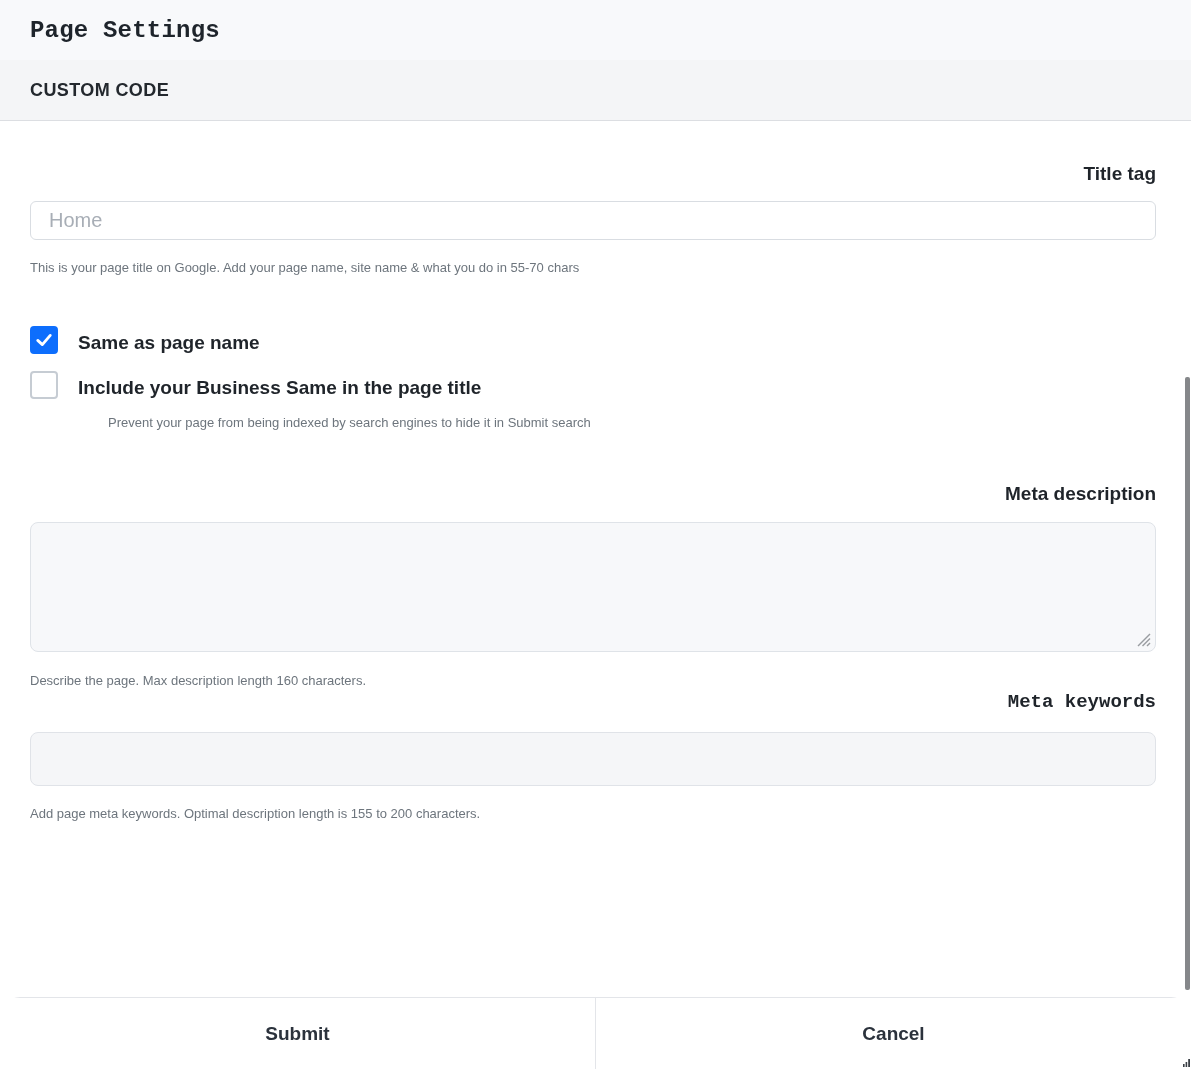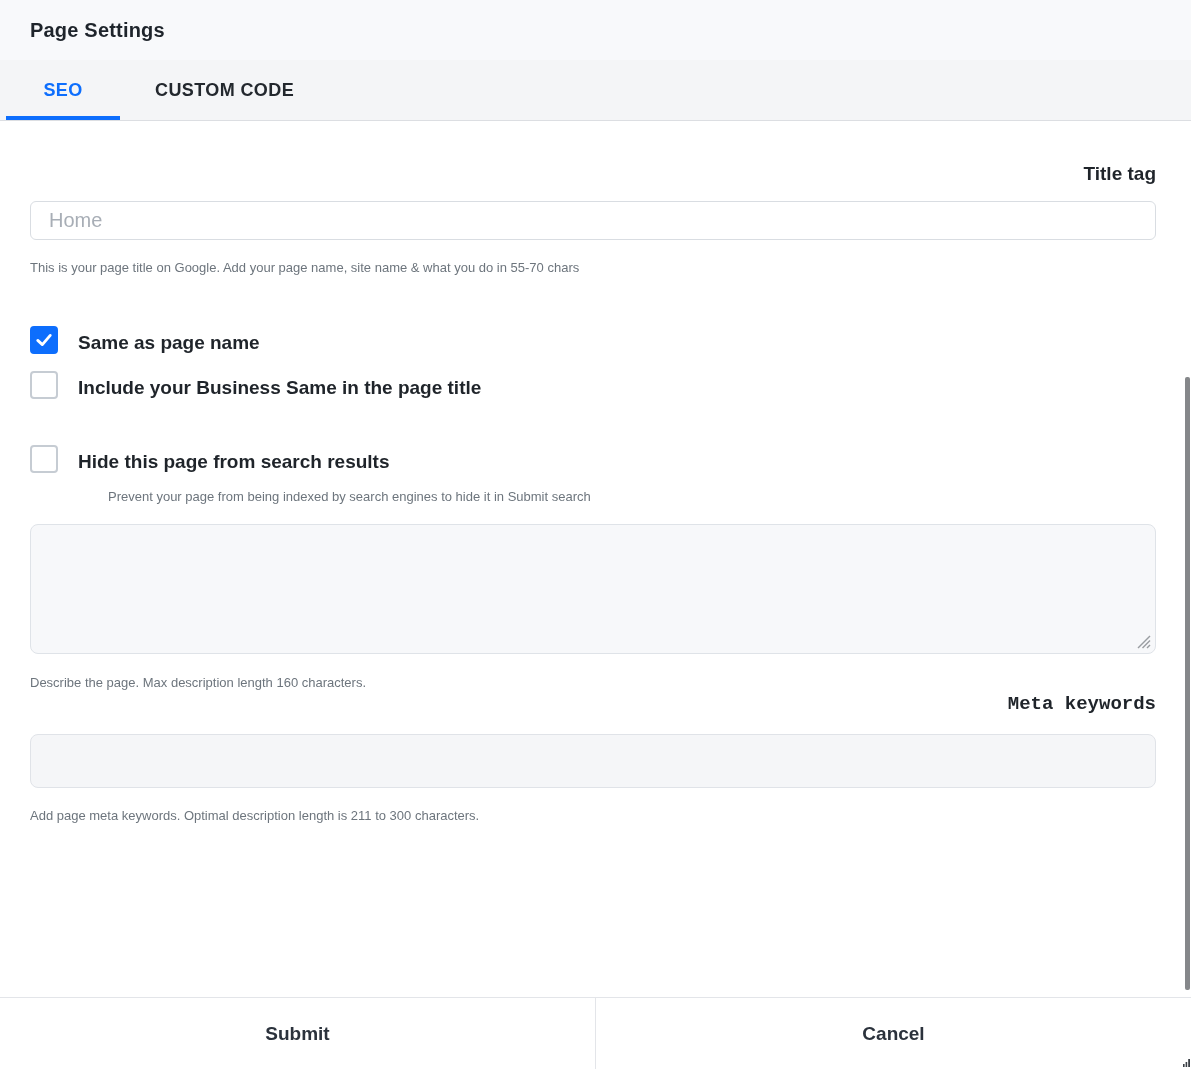--- a/index.html
+++ b/index.html
@@ -22,21 +22,21 @@
     color:var(--text-dark);
     position:relative;
   }
   
   .dlg-header{
     height:60px;
     background:var(--bg-header);
     display:flex;align-items:center;
     padding-left:30px;
   }
-  .dlg-title{font-size:20px;font-weight:700;color:#1e242b;letter-spacing:.2px;}
+  .dlg-title{font-size:24px;font-weight:700;color:#1e242b;letter-spacing:.2px;font-family:Liberation Mono, monospace;}
   
   .tabs{
     height:61px;
     background:var(--bg-tabs);
     border-bottom:1px solid #dcdee2;
     display:flex;align-items:stretch;
     padding-left:6px;
   }
   .tab{
     min-width:114px;
@@ -113,21 +113,21 @@
     outline:none;
     font-family:inherit;font-size:19px;color:var(--text-dark);
     padding:0 18px;
   }
   .hint-keys{margin-top:18px;}
   
   .dlg-footer{
     position:absolute;left:0;right:0;bottom:0;height:72px;
     background:#fff;
     border-top:1px solid var(--border-soft);
-    display:flex;align-items:stretch;
+    display:flex;align-items:stretch;border-radius:20px;
   }
   .footer-btn{
     flex:1;
     background:#fff;border:none;cursor:pointer;
     font-family:inherit;font-size:19px;font-weight:700;color:#2b323c;
   }
   .footer-divider{width:1px;background:var(--border-soft);}
   
   .scrollbar-thumb{
     position:absolute;top:377px;right:1px;
@@ -139,21 +139,20 @@
 </head>
 <body>
 
 <div>
 
   <header class="dlg-header">
     <h1 class="dlg-title">Page Settings</h1>
   </header>
 
   <nav class="tabs">
-    <button class="tab active">SEO</button>
     <button class="tab">CUSTOM CODE</button>
   </nav>
 
   <main class="content">
 
     <label class="field-label lbl-title">Title tag</label>
     <input class="title-input" type="text" placeholder="Home" style="">
     <p class="hint hint-title">This is your page title on Google. Add your page name, site name &amp; what you do in 55-70 chars</p>
 
     <div class="checkbox-row row-1">
@@ -165,41 +164,36 @@
       <span class="checkbox-label">Same as page name</span>
     </div>
 
     <div class="checkbox-row row-2">
       <span class="checkbox">
         
       </span>
       <span class="checkbox-label">Include your Business Same in the page title</span>
     </div>
 
-    <div class="checkbox-row row-3">
-      <span class="checkbox">
-        
-      </span>
-      <span class="checkbox-label">Hide this page from search results</span>
-    </div>
     <p class="hint hint-indent">Prevent your page from being indexed by search engines to hide it in Submit search</p>
 
+    <label class="field-label lbl-desc">Meta description</label>
     <div class="textarea-wrap">
       <textarea class="meta-desc" style=""></textarea>
       <svg class="resize-grip" viewBox="0 0 16 16">
         <line x1="15" y1="3" x2="3" y2="15" stroke="#9a9da1" stroke-width="1.4"></line>
         <line x1="15" y1="7.5" x2="7.5" y2="15" stroke="#9a9da1" stroke-width="1.4"></line>
         <line x1="15" y1="12" x2="12" y2="15" stroke="#9a9da1" stroke-width="1.4"></line>
       </svg>
     </div>
     <p class="hint hint-desc">Describe the page. Max description length 160 characters.</p>
 
     <label class="field-label lbl-keys">Meta keywords</label>
     <input class="meta-keys" type="text" style="">
-    <p class="hint hint-keys">Add page meta keywords. Optimal description length is 211 to 300 characters.</p>
+    <p class="hint hint-keys">Add page meta keywords. Optimal description length is 155 to 200 characters.</p>
 
   </main>
 
   <footer class="dlg-footer">
     <button class="footer-btn">Submit</button>
     <div class="footer-divider"></div>
     <button class="footer-btn">Cancel</button>
   </footer>
 
   <div class="scrollbar-thumb"></div>

